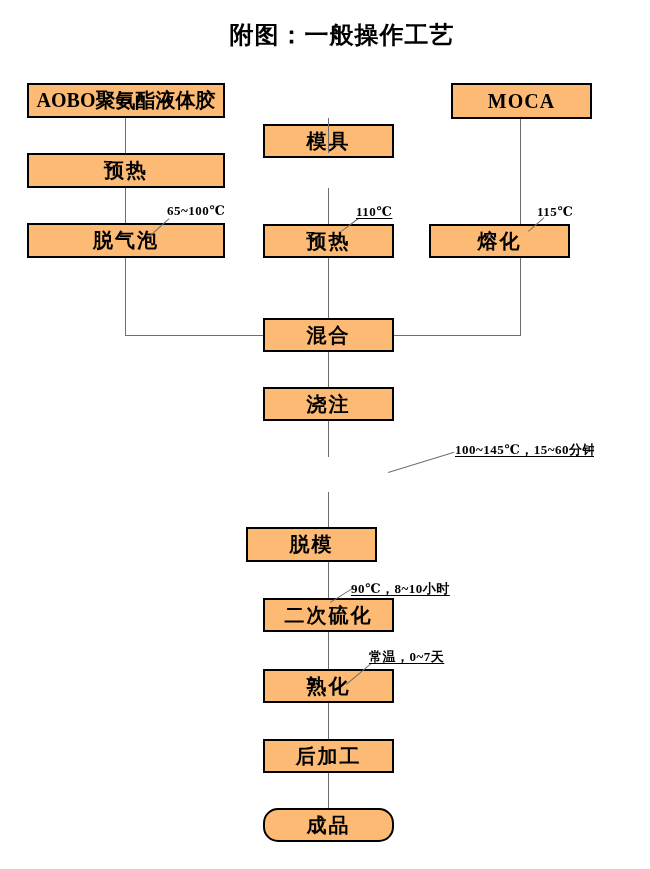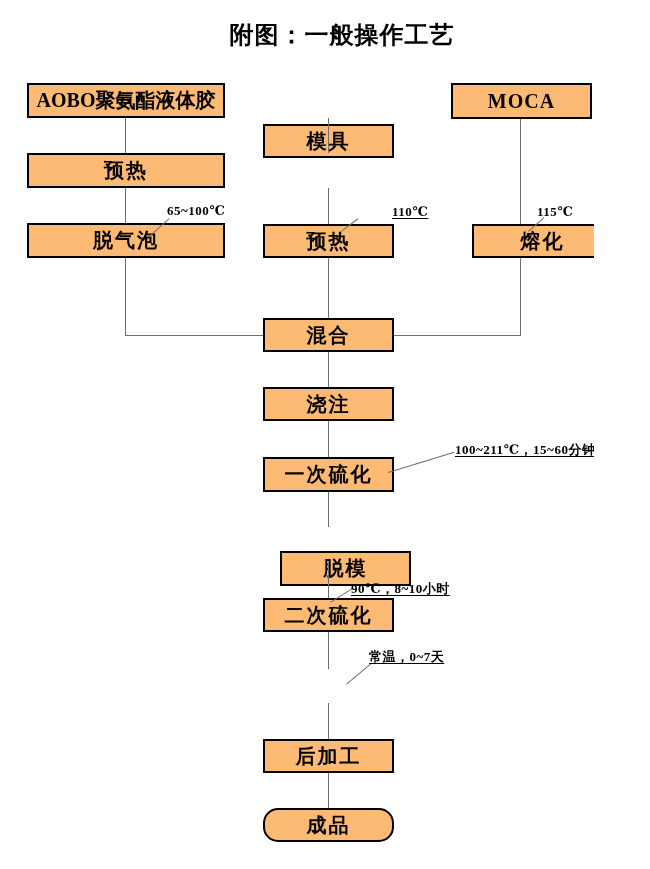--- a/index.html
+++ b/index.html
@@ -27,26 +27,26 @@
   
   #b-aobo{left:27px;top:83px;width:198px;height:35px;letter-spacing:0;}
   #b-preheat1{left:27px;top:153px;width:198px;height:35px;}
   #b-degas{left:27px;top:223px;width:198px;height:35px;}
   
   #b-mold{left:263px;top:84px;width:131px;height:34px;margin-top:40px;}
   #b-release{left:263px;top:153px;width:131px;height:35px;}
   #b-preheat2{left:263px;top:224px;width:131px;height:34px;}
   
   #b-moca{left:451px;top:83px;width:141px;height:36px;letter-spacing:1px;}
-  #b-melt{left:472px;top:224px;width:141px;height:34px;}
+  #b-melt{left:429px;top:224px;width:141px;height:34px;}
   
   #b-mix{left:263px;top:318px;width:131px;height:34px;}
   #b-pour{left:263px;top:387px;width:131px;height:34px;}
   #b-cure1{left:263px;top:457px;width:131px;height:35px;}
-  #b-demold{left:280px;top:527px;width:131px;height:35px;margin-top:24px;}
+  #b-demold{left:246px;top:527px;width:131px;height:35px;}
   #b-cure2{left:263px;top:598px;width:131px;height:34px;font-family:Liberation Mono, monospace;}
   #b-aging{left:263px;top:669px;width:131px;height:34px;}
   #b-post{left:263px;top:739px;width:131px;height:34px;}
   #b-finished{left:263px;top:808px;width:131px;height:34px;border-radius:15px;}
 
   
   #c1{left:125px;top:118px;height:35px;}
   #c2{left:125px;top:188px;height:35px;}
   #c3{left:328px;top:118px;height:35px;}
   #c4{left:328px;top:188px;height:36px;}
@@ -66,21 +66,21 @@
   #h2{left:394px;top:335px;width:127px;}
   
   #d1{left:148px;top:237px;width:28px;transform:rotate(-42deg);}
   #d2{left:341px;top:231px;width:21px;transform:rotate(-37deg);}
   #d3{left:528px;top:231px;width:21px;transform:rotate(-41deg);}
   #d4{left:388px;top:472px;width:69px;transform:rotate(-17deg);}
   #d5{left:330px;top:602px;width:26px;transform:rotate(-32deg);}
   #d6{left:346px;top:684px;width:33px;transform:rotate(-40deg);}
   
   #a1{left:167px;top:203px;}
-  #a2{left:356px;top:204px;margin-left:36px;}
+  #a2{left:356px;top:204px;}
   #a3{left:537px;top:204px;}
   #a4{left:455px;top:441px;}
   #a5{left:351px;top:580px;}
   #a6{left:369px;top:648px;}
 </style>
 </head>
 <body>
 
 <div class="canvas">
 
@@ -91,23 +91,23 @@
   <div class="box" id="b-degas">脱气泡</div>
 
   <div class="box" id="b-mold">模具</div>
   <div class="box" id="b-preheat2">预热</div>
 
   <div class="box" id="b-moca">MOCA</div>
   <div class="box" id="b-melt">熔化</div>
 
   <div class="box" id="b-mix">混合</div>
   <div class="box" id="b-pour">浇注</div>
-  <div class="box" id="b-cure1">一次硫化</div>
   <div class="box" id="b-demold">脱模</div>
   <div class="box" id="b-cure2">二次硫化</div>
+  <div class="box" id="b-aging">熟化</div>
   <div class="box" id="b-post">后加工</div>
   <div class="box" id="b-finished">成品</div>
 
   <div class="vline" id="c1"></div>
   <div class="vline" id="c2"></div>
   <div class="vline" id="c3"></div>
   <div class="vline" id="c4"></div>
   <div class="vline" id="c5"></div>
   <div class="vline" id="c6"></div>
   <div class="vline" id="c7"></div>
@@ -126,17 +126,17 @@
   <div class="diag" id="d1"></div>
   <div class="diag" id="d2"></div>
   <div class="diag" id="d3"></div>
   <div class="diag" id="d4"></div>
   <div class="diag" id="d5"></div>
   <div class="diag" id="d6"></div>
 
   <div class="ann" id="a1">65~100℃</div>
   <div class="ann u" id="a2">110℃</div>
   <div class="ann" id="a3">115℃</div>
-  <div class="ann u" id="a4">100~211℃，15~60分钟</div>
+  <div class="ann u" id="a4">100~145℃，15~60分钟</div>
   <div class="ann u" id="a5">90℃，8~10小时</div>
   <div class="ann u" id="a6">常温，0~7天</div>
 
 </div>
 
 </body></html>

